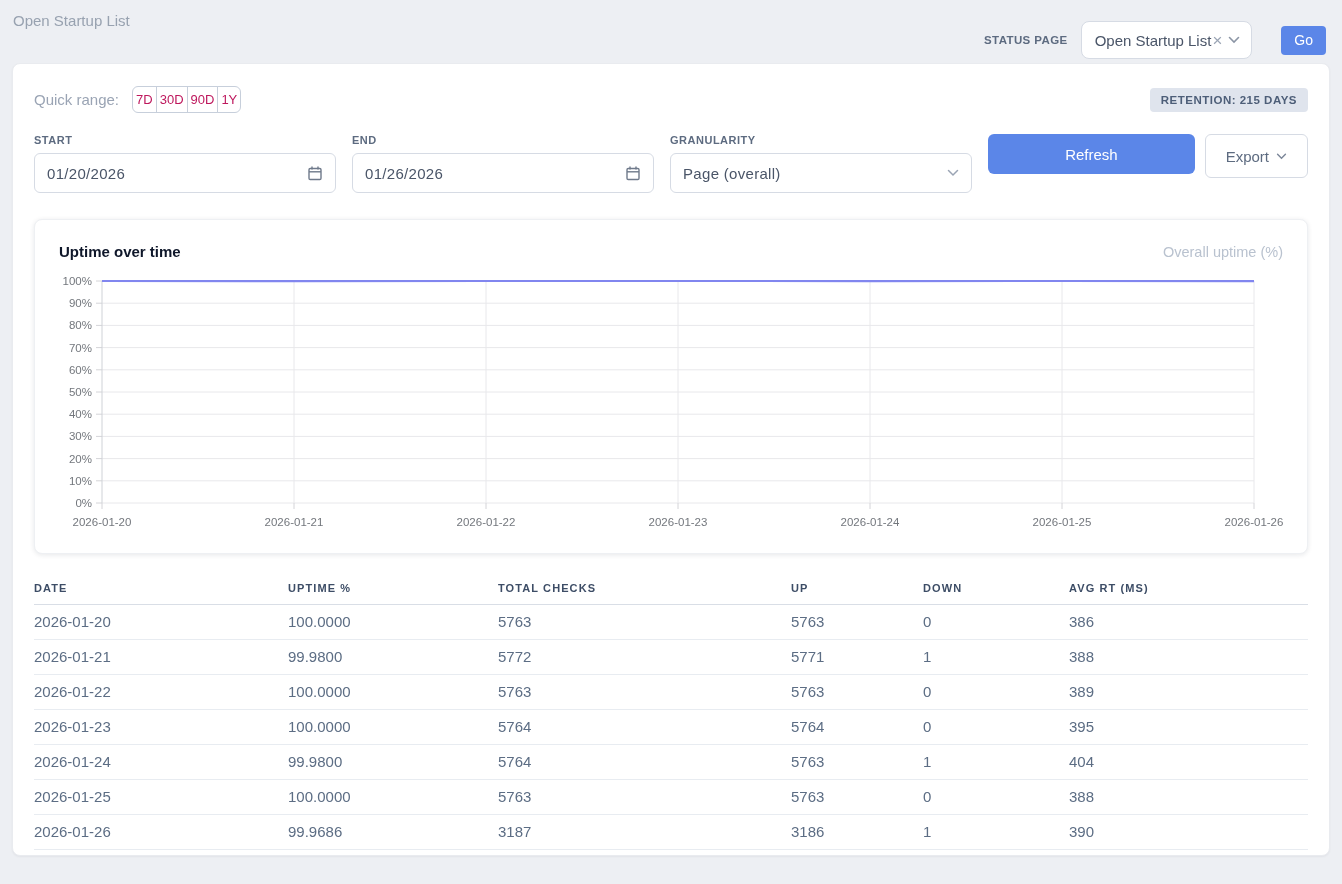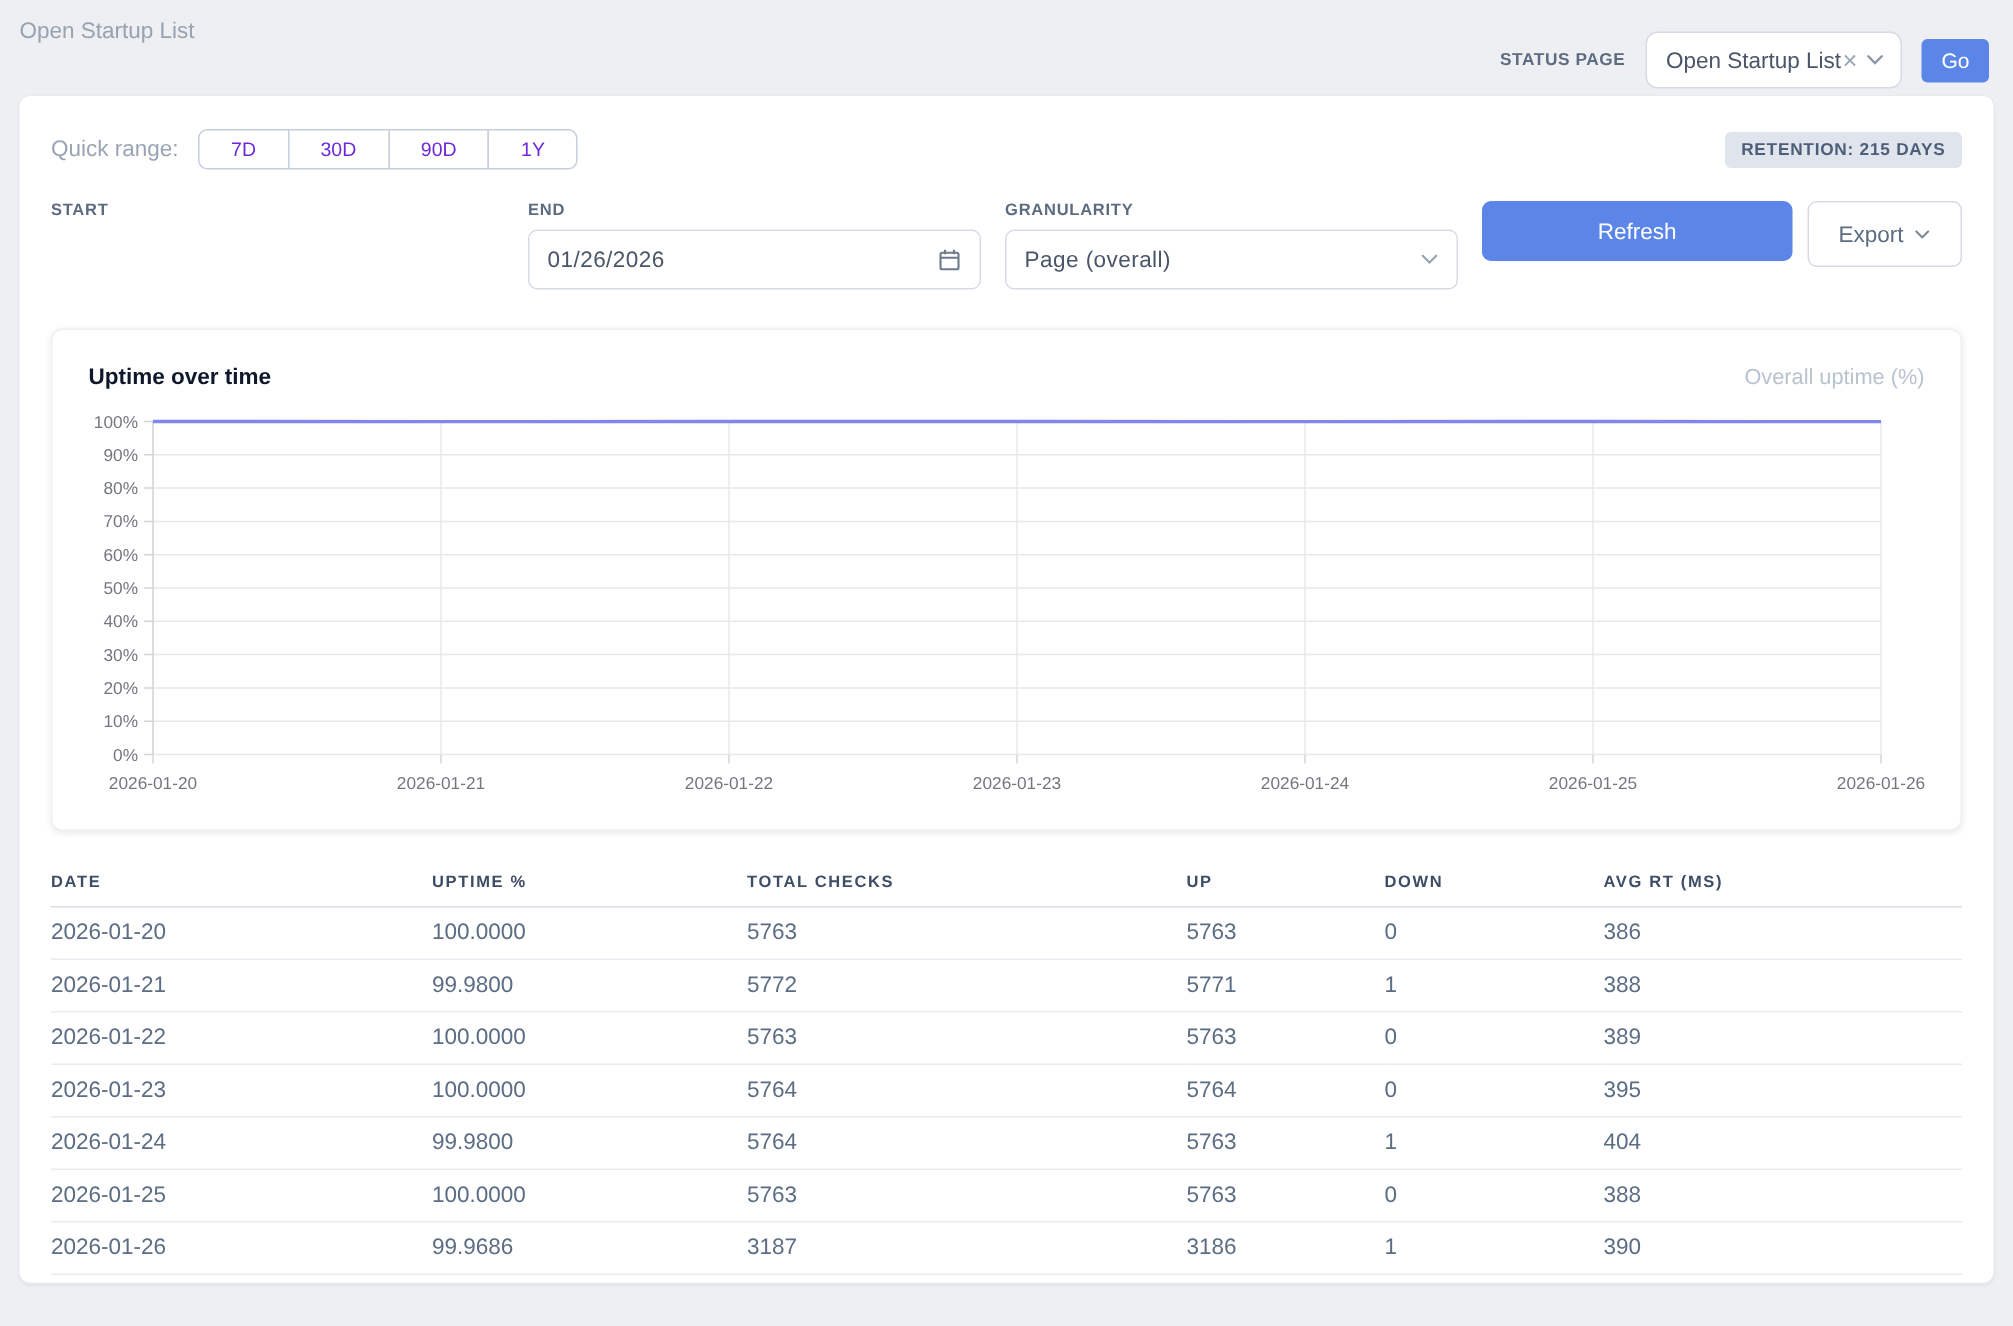--- a/index.html
+++ b/index.html
@@ -12,28 +12,28 @@
   }
   
   .page-header { display:flex; justify-content:space-between; align-items:flex-start; padding:9px 16px 0 13px; }
   .page-title { font-size:26px; font-weight:600; color:#36435a; letter-spacing:-0.2px; }
   .page-subtitle { font-size:15px; color:#98a2b0; margin-top:3px; }
   .header-right { display:flex; align-items:center; gap:13px; margin-top:12px; }
   .status-page-label { font-size:11.5px; font-weight:600; letter-spacing:.4px; color:#5d6b80; }
   .select-box { display:flex; align-items:center; height:38px; background:#fff; border:1px solid #d6dbe4; border-radius:8px; padding:0 11px 0 13px; font-size:15px; color:#4a5568; cursor:pointer; }
   .select-box .clear-x { color:#9aa4b4; font-size:17px; line-height:1; margin:0 6px 0 1px; }
   .chev { display:inline-block; }
-  .go-button { height:29px; padding:0 13px; background:#5b86e8; color:#fff; font-size:14px; border:none; border-radius:4px; cursor:pointer; }
+  .go-button { height:29px; padding:0 13px; background:#5b86e8; color:#fff; font-size:14px; border:none; border-radius:4px; cursor:pointer;margin-left:16px; }
   
   .main-card { margin:4px 12px 0 12px; height:793px; background:#fff; border:1px solid #e9ebef; border-radius:8px; box-shadow:0 1px 2px rgba(16,24,40,.05); padding:22px 21px 0 21px; }
   
   .quick-row { display:flex; align-items:center; }
   .quick-range-label { font-size:15px; color:#9aa4b4; }
   .segmented { display:inline-flex; margin-left:13px; }
-  .seg-btn { background:#fff; border:1px solid #c7cfdb; font-family:inherit; font-size:13px; font-weight:500; color:#6d28d9; height:27px; padding:0 21px; margin-left:-1px; cursor:pointer; }
+  .seg-btn { background:#fff; border:1px solid #c7cfdb; font-family:inherit; font-size:13px; font-weight:500; color:#be185d; height:27px; padding:0 3px; margin-left:-1px; cursor:pointer; }
   .seg-btn:first-child { border-radius:6px 0 0 6px; margin-left:0; }
   .seg-btn:last-child { border-radius:0 6px 6px 0; }
   .retention-badge { margin-left:auto; background:#dfe4ed; color:#4d5e78; font-size:11.5px; font-weight:700; letter-spacing:.5px; padding:6px 11px; border-radius:4px; }
   
   .filter-row { display:flex; align-items:flex-start; gap:16px; margin-top:21px; }
   .field { width:307px; }
   .field-label { font-size:11px; font-weight:700; letter-spacing:.5px; color:#5d6b80; margin-bottom:7px; }
   .input-box { height:40px; border:1px solid #d6dbe4; border-radius:6px; display:flex; align-items:center; justify-content:space-between; padding:0 12px; font-size:15px; color:#4a5568; background:#fff; cursor:pointer; letter-spacing:.3px; }
   .refresh-button { width:210px; height:40px; background:#5b86e8; color:#fff; font-family:inherit; font-size:15px; border:none; border-radius:6px; cursor:pointer; }
   .export-button { width:105px; height:44px; margin-left:-6px; background:#fff; color:#5d6b80; font-family:inherit; font-size:15px; border:1px solid #d6dbe4; border-radius:6px; cursor:pointer; display:flex; align-items:center; justify-content:center; gap:7px; }
@@ -77,20 +77,29 @@
       <button class="seg-btn">30D</button>
       <button class="seg-btn">90D</button>
       <button class="seg-btn">1Y</button>
     </div>
     <span class="retention-badge">RETENTION: 215 DAYS</span>
   </div>
 
   <div class="filter-row">
     <div class="field">
       <div class="field-label">START</div>
+      <div class="input-box">
+        <span>01/20/2026</span>
+        <svg width="16" height="16" viewBox="0 0 16 16">
+            <rect x="2" y="3.5" width="12" height="11" rx="1.2" fill="none" stroke="#6f7a8b" stroke-width="1.4"></rect>
+            <line x1="5" y1="1.5" x2="5" y2="4.5" stroke="#6f7a8b" stroke-width="1.4"></line>
+            <line x1="11" y1="1.5" x2="11" y2="4.5" stroke="#6f7a8b" stroke-width="1.4"></line>
+            <line x1="2" y1="6.8" x2="14" y2="6.8" stroke="#6f7a8b" stroke-width="1.4"></line>
+          </svg>
+      </div>
     </div>
     <div class="field">
       <div class="field-label">END</div>
       <div class="input-box">
         <span>01/26/2026</span>
         <svg width="16" height="16" viewBox="0 0 16 16">
             <rect x="2" y="3.5" width="12" height="11" rx="1.2" fill="none" stroke="#6f7a8b" stroke-width="1.4"></rect>
             <line x1="5" y1="1.5" x2="5" y2="4.5" stroke="#6f7a8b" stroke-width="1.4"></line>
             <line x1="11" y1="1.5" x2="11" y2="4.5" stroke="#6f7a8b" stroke-width="1.4"></line>
             <line x1="2" y1="6.8" x2="14" y2="6.8" stroke="#6f7a8b" stroke-width="1.4"></line>

